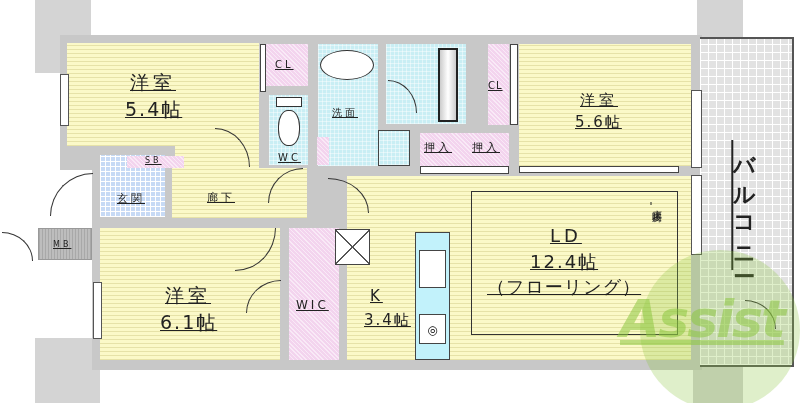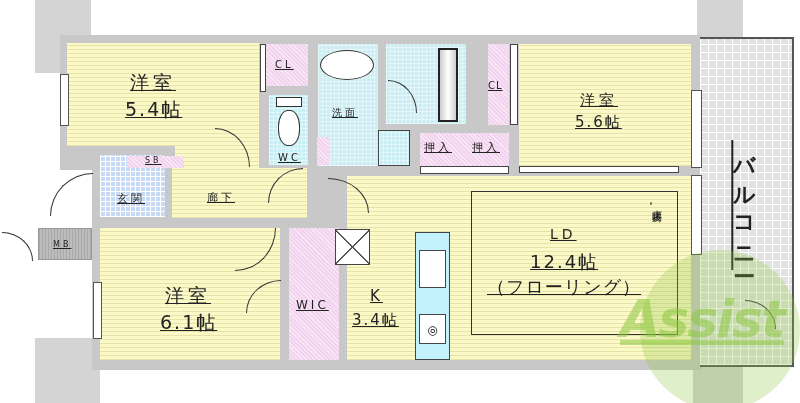--- a/index.html
+++ b/index.html
@@ -97,28 +97,28 @@
 <div class="door" style="left:235px;top:228px;width:40px;height:42px;transform:scaleY(-1);"></div>
 
 <div class="abs closet" style="left:289px;top:228px;width:50px;height:132px;"></div>
 <div class="lbl sm" style="left:296px;top:299px;font-size:12px;">WIC</div>
 <div class="door" style="left:246px;top:280px;width:34px;height:32px;transform:scaleX(-1);"></div>
 
 <div class="abs room" style="left:347px;top:176px;width:344px;height:184px;"></div>
 <div class="abs" style="left:335px;top:229px;width:35px;height:36px;border:1px solid #444;background:linear-gradient(45deg,transparent 49%,#555 49%,#555 51%,transparent 51%),linear-gradient(-45deg,transparent 49%,#555 49%,#555 51%,transparent 51%),#fff;"></div>
 <div class="door" style="left:328px;top:178px;width:40px;height:34px;"></div>
 <div class="lbl mid" style="left:370px;top:288px;font-size:15px;">K</div>
-<div class="lbl mid" style="left:352px;top:312px;font-size:15px;letter-spacing:2px;">3.4帖</div>
+<div class="lbl mid" style="left:364px;top:312px;font-size:15px;letter-spacing:2px;">3.4帖</div>
 
 <div class="abs wet" style="left:415px;top:232px;width:35px;height:128px;border:1px solid #444;background:#c2f2fb;"></div>
 <div class="abs" style="left:419px;top:250px;width:27px;height:38px;border:1px solid #444;background:#fff;"></div>
 <div class="abs" style="left:419px;top:314px;width:27px;height:30px;border:1px solid #444;background:#fff;font-size:12px;text-align:center;line-height:30px;">◎</div>
 
 <div class="abs" style="left:471px;top:191px;width:207px;height:144px;border:1px solid #333;"></div>
-<div class="lbl big" style="left:550px;top:226px;font-size:14px;">LD</div>
+<div class="lbl big" style="left:550px;top:226px;font-size:18px;">LD</div>
 <div class="lbl big" style="left:530px;top:252px;font-size:18px;letter-spacing:2px;">12.4帖</div>
 <div class="lbl big" style="left:487px;top:277px;font-size:18px;letter-spacing:1px;">（フローリング）</div>
 <div class="lbl vert" style="left:651px;top:202px;font-size:10px;letter-spacing:1px;">床暖房</div>
 <div class="win" style="left:691px;top:175px;width:9px;height:78px;"></div>
 <div class="door" style="left:745px;top:300px;width:30px;height:28px;"></div>
 
 <div class="abs" style="left:640px;top:250px;width:160px;height:160px;border-radius:50%;background:rgba(140,198,63,.28);"></div>
 <div class="lbl" style="left:620px;top:290px;font-size:52px;font-weight:bold;font-style:italic;color:rgba(140,198,63,.55);letter-spacing:-2px;">Assist</div>
 
 </body></html>

